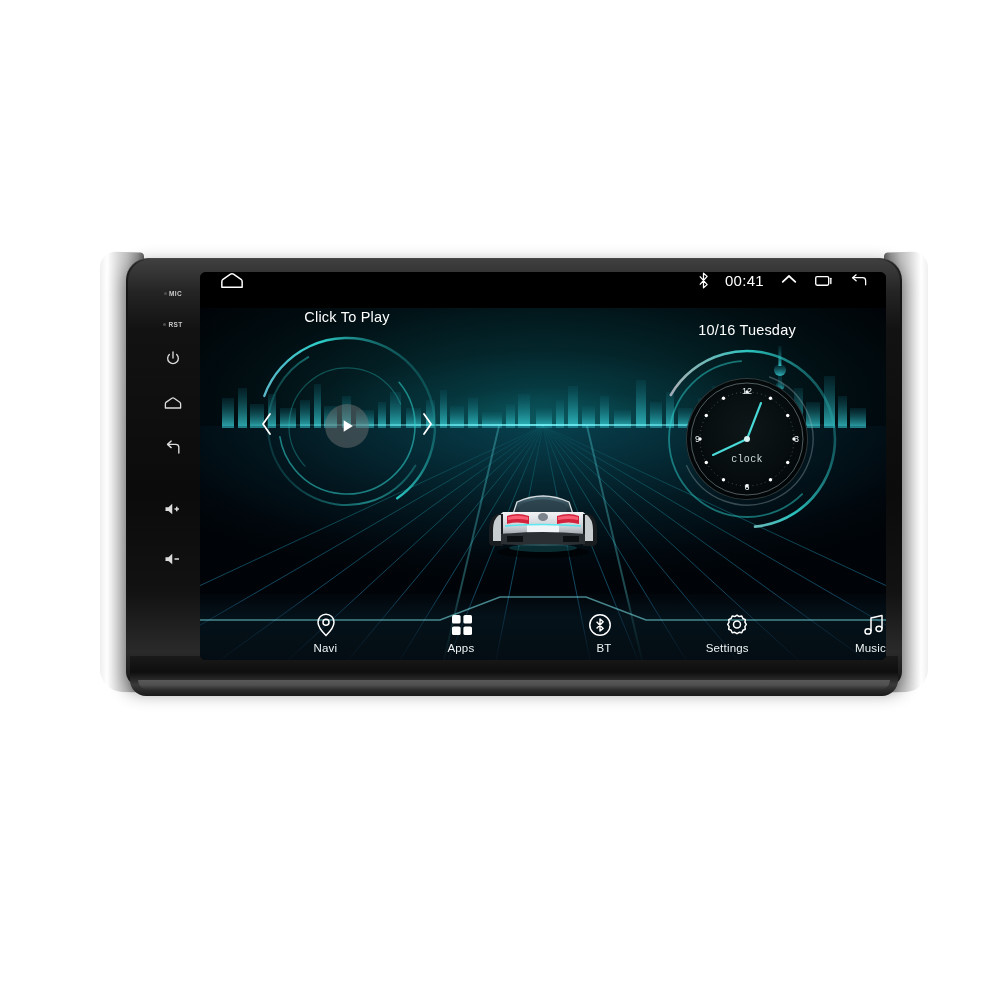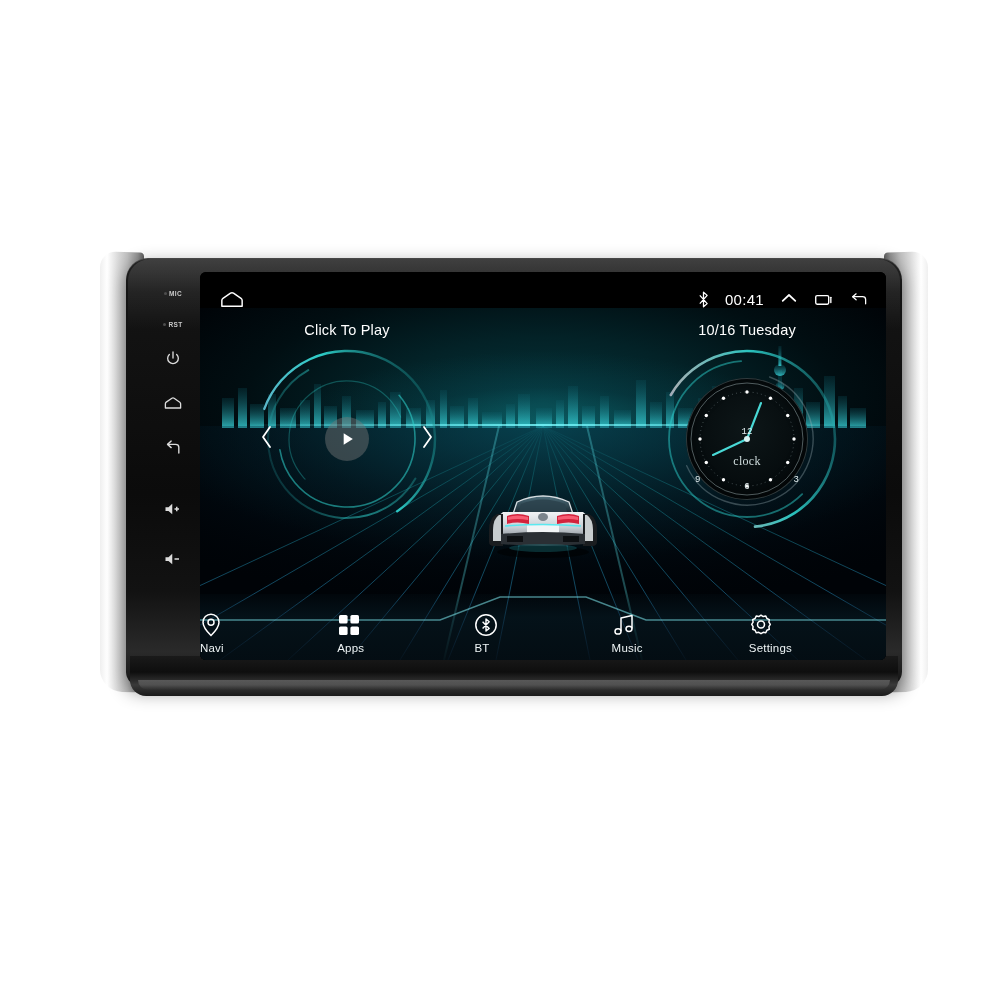--- a/index.html
+++ b/index.html
@@ -62,21 +62,21 @@
 
   
   #screen{
     position:absolute;left:100px;top:20px;width:686px;height:388px;
     background:#000;border-radius:6px;overflow:hidden;
   }
 
   
   #statusbar{
     position:absolute;left:0;top:0;width:100%;height:36px;background:#000;
-    display:flex;align-items:flex-end;z-index:6;
+    display:flex;align-items:flex-start;z-index:6;
   }
   #home-pill{margin-left:20px;display:flex;align-items:center;}
   #status-right{margin-left:auto;margin-right:18px;display:flex;align-items:center;gap:16px;}
   #clock-text{color:#fff;font-size:15px;letter-spacing:.3px;}
 
   
   #wall{position:absolute;left:0;top:36px;width:100%;height:352px;overflow:hidden;
         background:
           radial-gradient(ellipse 62% 46% at 50% 26%, #05343a 0%, #032227 38%, #010e12 70%, #000307 100%),
           #000408;}
@@ -85,21 +85,21 @@
   #skyline{position:absolute;left:0;top:28px;width:100%;height:92px;}
   #horizon{position:absolute;left:6%;top:116px;width:88%;height:2px;
         background:linear-gradient(90deg,rgba(60,220,225,0) 0%,rgba(120,245,250,.85) 50%,rgba(60,220,225,0) 100%);
         filter:blur(.6px);}
   #road{position:absolute;left:0;top:118px;width:100%;height:234px;}
 
   
   #car{position:absolute;left:50%;top:160px;transform:translateX(-50%);width:132px;height:92px;}
 
   
-  #media{position:absolute;left:52px;top:36px;width:190px;height:190px;}
+  #media{position:absolute;left:52px;top:23px;width:190px;height:190px;}
   #media-label{position:absolute;left:0;top:-22px;width:190px;text-align:center;
       color:#fff;font-size:14.5px;letter-spacing:.2px;}
   #album{position:absolute;left:45px;top:45px;width:100px;height:100px;border-radius:50%;overflow:hidden;}
   #album-photo{position:absolute;inset:0;
       background:
         radial-gradient(circle at 62% 30%, #f0eae6 0%, #cfc6c0 18%, #8d8179 38%, #4a423e 62%, #1d1917 86%);
   }
   #album-hair{position:absolute;left:-6%;top:-10%;width:66%;height:78%;border-radius:50% 46% 40% 54%;
       background:linear-gradient(150deg,#5b4a40 0%,#3a2e27 45%,#241c18 100%);filter:blur(1px);}
   #album-hair2{position:absolute;right:-4%;top:-12%;width:52%;height:54%;border-radius:48%;
@@ -115,34 +115,34 @@
   #chev-prev{left:8px;}
   #chev-next{right:8px;}
 
   
   #clockw{position:absolute;right:44px;top:36px;width:190px;height:190px;}
   #date-label{position:absolute;left:0;top:-22px;width:190px;text-align:center;
       color:#fff;font-size:14.5px;letter-spacing:.2px;}
   #dial{position:absolute;left:34px;top:34px;width:122px;height:122px;border-radius:50%;
       background:radial-gradient(circle at 50% 42%, #0d1618 0%, #060c0e 58%, #020506 100%);
       box-shadow:inset 0 0 0 1px rgba(150,180,185,.30), inset 0 0 14px rgba(0,0,0,.9);}
-  .dial-num{position:absolute;color:#e4eff0;font-size:9px;font-family:Liberation Mono, monospace;margin-top:41px;}
+  .dial-num{position:absolute;color:#e4eff0;font-size:9px;font-family:Liberation Sans, sans-serif;}
   #dial-12{left:50%;top:8px;transform:translateX(-50%);}
   #dial-3{right:9px;top:50%;transform:translateY(-50%);}
   #dial-6{left:50%;bottom:8px;transform:translateX(-50%);}
   #dial-9{left:9px;top:50%;transform:translateY(-50%);}
   #dial-word{position:absolute;left:50%;top:62%;transform:translateX(-50%);
-      color:#cfdcdd;font-size:12px;font-family:Liberation Serif, serif;letter-spacing:.3px;}
+      color:#cfdcdd;font-size:10px;font-family:Liberation Mono, monospace;letter-spacing:.3px;}
 
   
   #dock{position:absolute;left:0;bottom:0;width:100%;height:66px;z-index:5;
       background:linear-gradient(180deg,rgba(9,36,44,.10) 0%,rgba(8,30,40,.55) 35%,rgba(4,14,20,.92) 100%);}
   #dock-line{position:absolute;left:0;top:0;width:100%;height:30px;overflow:hidden;}
   #dock-items{position:absolute;left:0;bottom:2px;width:100%;height:58px;display:flex;}
-  .dock-item{flex:1;display:flex;flex-direction:column;align-items:flex-start;justify-content:flex-end;
+  .dock-item{flex:1;display:flex;flex-direction:column;align-items:flex-end;justify-content:flex-end;
       gap:5px;padding-bottom:4px;cursor:pointer;}
   .dock-ico{height:24px;display:flex;align-items:flex-end;justify-content:center;}
   .dock-lbl{color:#eef4f5;font-size:11.5px;letter-spacing:.2px;}
 </style>
 </head>
 <body>
 
 <div id="device">
 
   <div class="wing wing-l"></div>
@@ -505,38 +505,38 @@
                 <circle cx="12" cy="12" r="10.2"></circle>
                 <path d="M8.6 8.8 L15.2 15.4 L12 18 L12 6 L15.2 8.8 L8.6 15.4" stroke-linejoin="round" stroke-width="1.4"></path>
               </svg>
             </span>
             <span class="dock-lbl">BT</span>
           </div>
 
           <div class="dock-item">
             <span class="dock-ico">
               <svg width="24" height="24" viewBox="0 0 24 24" fill="none" stroke="#ffffff" stroke-width="1.5">
-                <path d="M9 18.2 L9 5 L20 2.6 L20 15.6" stroke-linejoin="round"></path>
-                <ellipse cx="6" cy="18.4" rx="3" ry="2.6"></ellipse>
-                <ellipse cx="17" cy="15.8" rx="3" ry="2.6"></ellipse>
-              </svg>
-            </span>
-            <span class="dock-lbl">Music</span>
-          </div>
-
-          <div class="dock-item">
-            <span class="dock-ico">
-              <svg width="24" height="24" viewBox="0 0 24 24" fill="none" stroke="#ffffff" stroke-width="1.5">
                 <path d="M12 2.2 L14.2 3.6 L16.8 3.1 L17.9 5.5 L20.3 6.6 L19.9 9.2 L21.3 11.4 L19.9 13.6
                          L20.3 16.2 L17.9 17.3 L16.8 19.7 L14.2 19.3 L12 20.7 L9.8 19.3 L7.2 19.7
                          L6.1 17.3 L3.7 16.2 L4.1 13.6 L2.7 11.4 L4.1 9.2 L3.7 6.6 L6.1 5.5
                          L7.2 3.1 L9.8 3.6 Z" stroke-linejoin="round"></path>
                 <circle cx="12" cy="11.4" r="3.5"></circle>
               </svg>
             </span>
             <span class="dock-lbl">Settings</span>
           </div>
 
+          <div class="dock-item">
+            <span class="dock-ico">
+              <svg width="24" height="24" viewBox="0 0 24 24" fill="none" stroke="#ffffff" stroke-width="1.5">
+                <path d="M9 18.2 L9 5 L20 2.6 L20 15.6" stroke-linejoin="round"></path>
+                <ellipse cx="6" cy="18.4" rx="3" ry="2.6"></ellipse>
+                <ellipse cx="17" cy="15.8" rx="3" ry="2.6"></ellipse>
+              </svg>
+            </span>
+            <span class="dock-lbl">Music</span>
+          </div>
+
         </div>
       </div>
     </div>
   </div>
 
 </div>
 </body></html>

